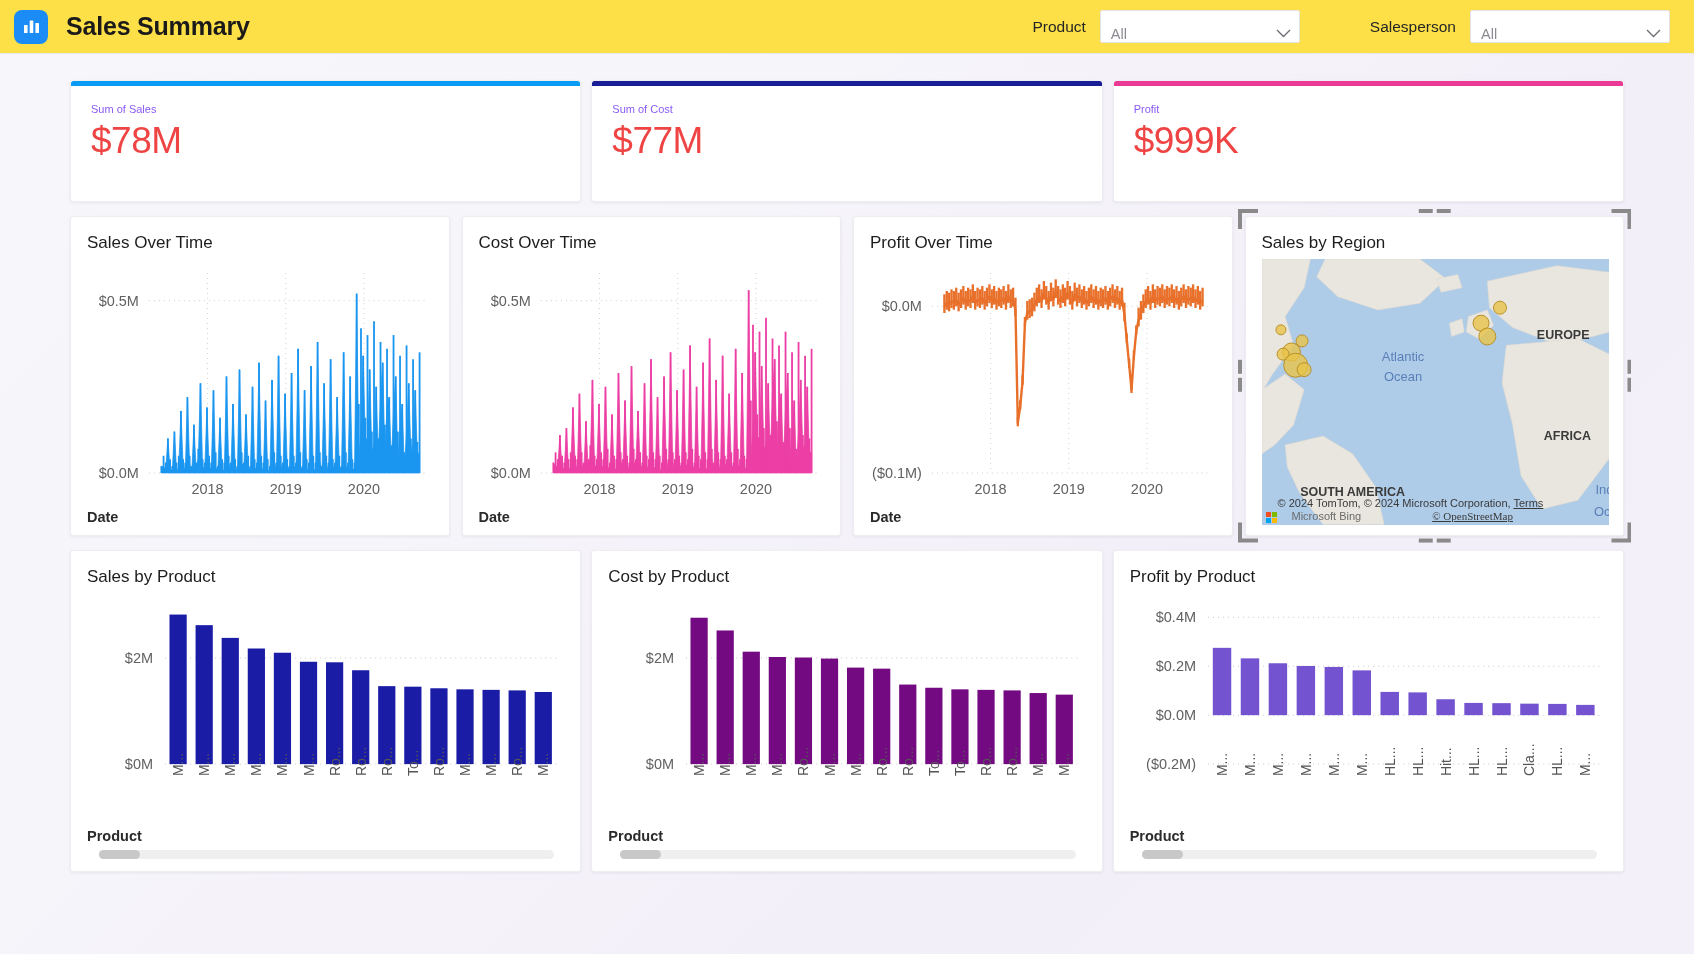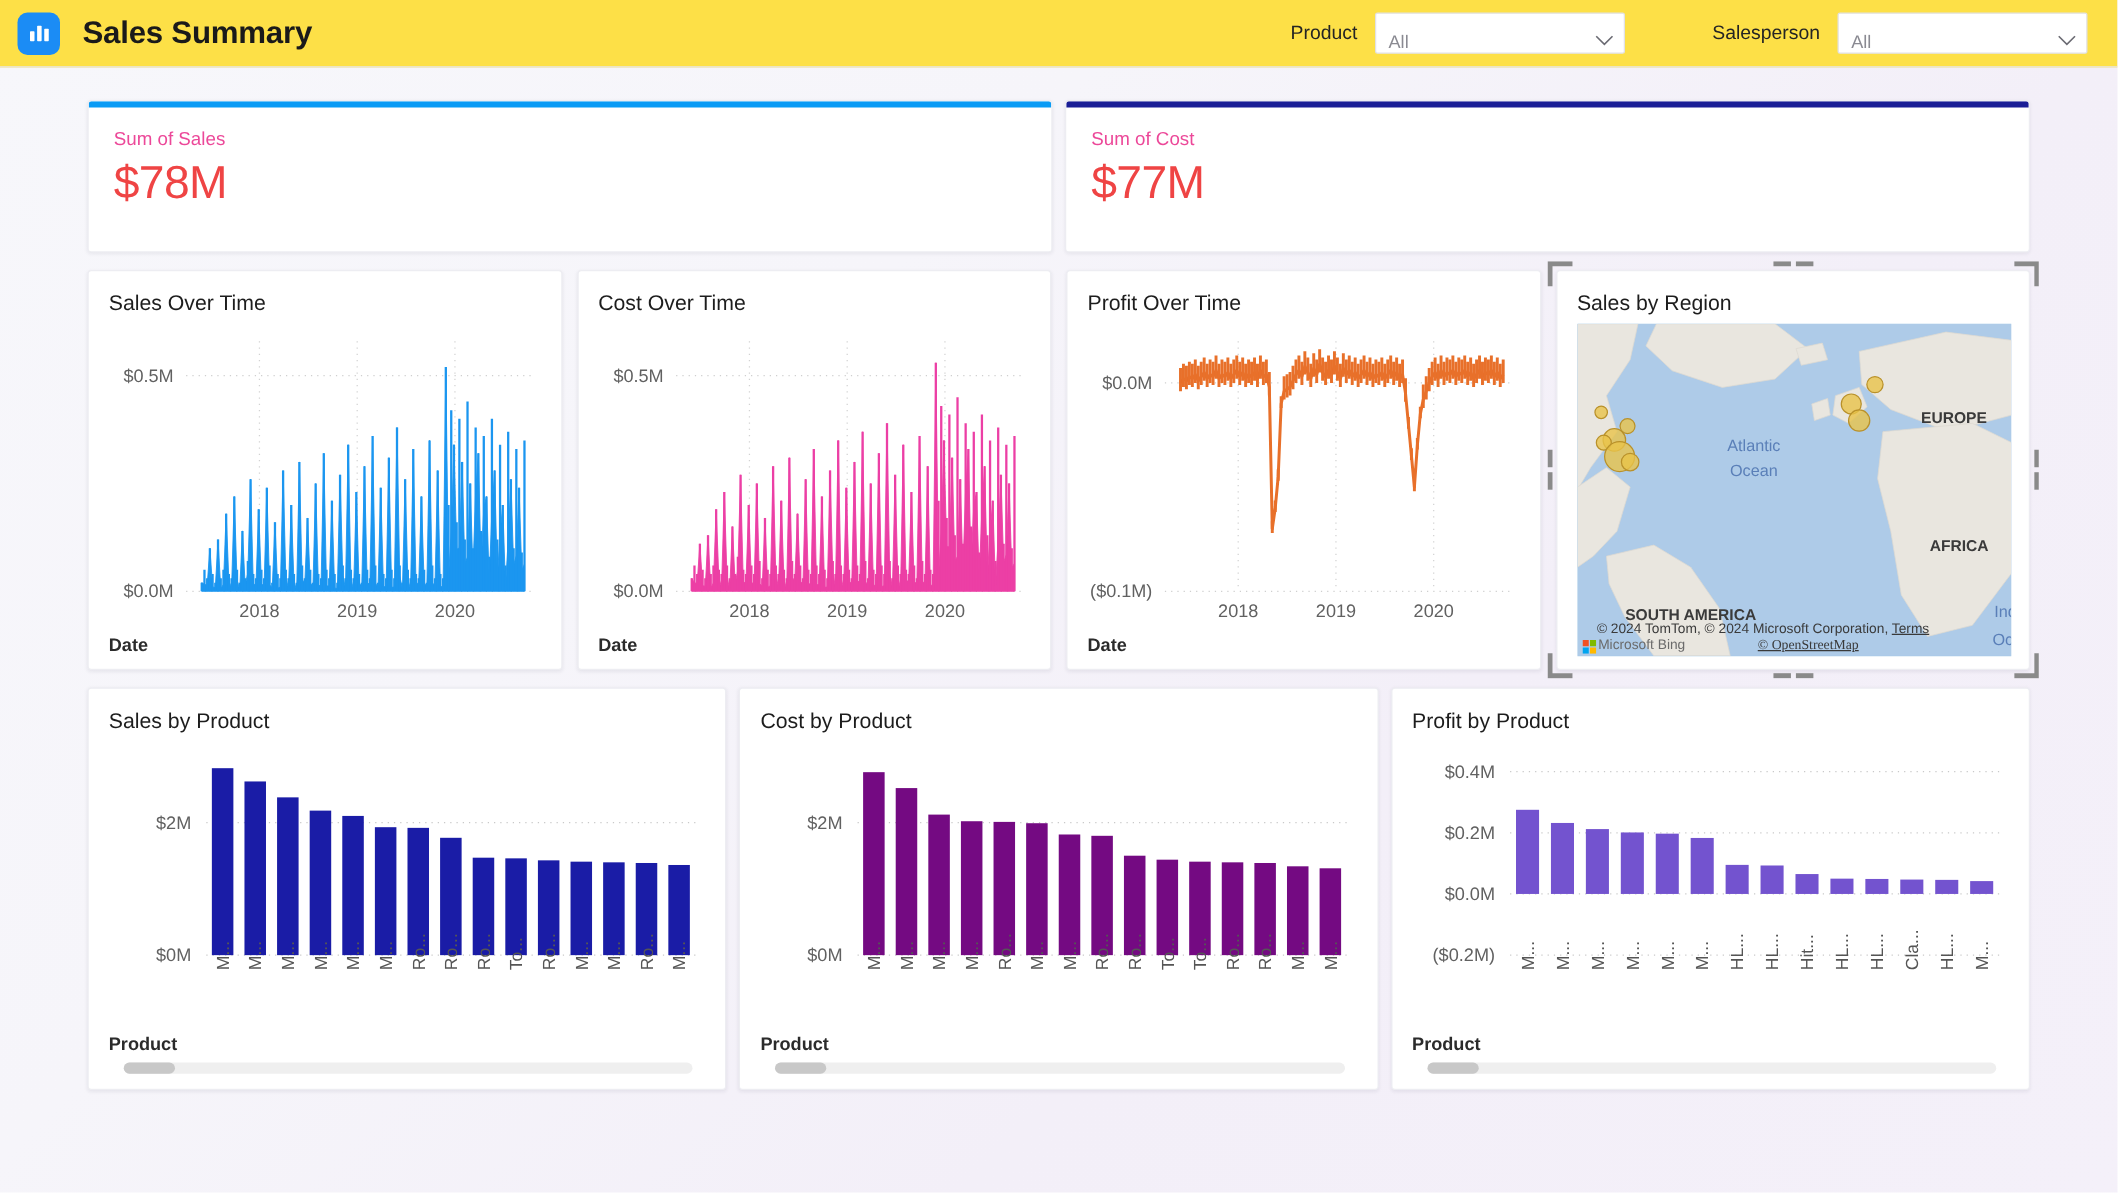--- a/index.html
+++ b/index.html
@@ -99,22 +99,22 @@
     margin-bottom: 14px;
     padding: 0 52px 0 52px;
   }
   .kpi { flex: 1; padding: 22px 0 0 20px; overflow: hidden; }
   .kpi-accent {
     position: absolute; top: 0; left: 0; right: 0;
     height: 5px;
     border-radius: 2px 2px 0 0;
   }
   .kpi-label {
-    font-size: 15px;
-    color: #ec4899;
+    font-size: 11px;
+    color: #8b5cf6;
     margin-bottom: 6px;
   }
   .kpi-value {
     font-size: 37px;
     color: #ef4444;
     letter-spacing: -0.5px;
     line-height: 1.1;
   }
 
   
@@ -158,21 +158,21 @@
   }
   .map-attr {
     position: absolute;
     left: 2px; right: 16px; bottom: 1px;
     font-size: 11px;
     color: #3a3a3a;
     line-height: 1.25;
     font-family: "Liberation Sans", sans-serif;
   }
   .map-attr .row1 { padding-left: 14px; }
-  .map-attr .row2 { display: flex; align-items: center; gap: 2px; padding-left: 2px;}
+  .map-attr .row2 { display: flex; align-items: center; gap: 15px; padding-left: 2px;}
   .bing-sq { width: 11px; height: 11px; flex:none; }
   .osm { margin-left: 56px; text-decoration: underline; font-family: Liberation Serif, serif; }
   .terms { text-decoration: underline; }
 
   
   .bot-row {
     display: flex;
     gap: 10px;
     height: 322px;
     padding: 0 52px 0 52px;
@@ -240,20 +240,25 @@
   <div class="kpi-row">
     <div class="card kpi">
       <div class="kpi-accent" id="acc0" style="background: rgb(10, 155, 245);"></div>
       <div class="kpi-label">Sum of Sales</div>
       <div class="kpi-value">$78M</div>
     </div>
     <div class="card kpi">
       <div class="kpi-accent" id="acc1" style="background: rgb(26, 30, 150);"></div>
       <div class="kpi-label">Sum of Cost</div>
       <div class="kpi-value">$77M</div>
+    </div>
+    <div class="card kpi">
+      <div class="kpi-accent" id="acc2" style="background: rgb(234, 58, 150);"></div>
+      <div class="kpi-label">Profit</div>
+      <div class="kpi-value">$999K</div>
     </div>
   </div>
 
   <div class="mid-row">
 
     <div class="card mid-card">
       <div class="card-title">Sales Over Time</div>
       <div class="plot-wrap" id="plot0">
           <svg viewBox="0 0 348 248" preserveAspectRatio="none">
             <line x1="62" x2="340" y1="214" y2="214" stroke="#cfcfcf" stroke-width="1" stroke-dasharray="1 4"></line>

